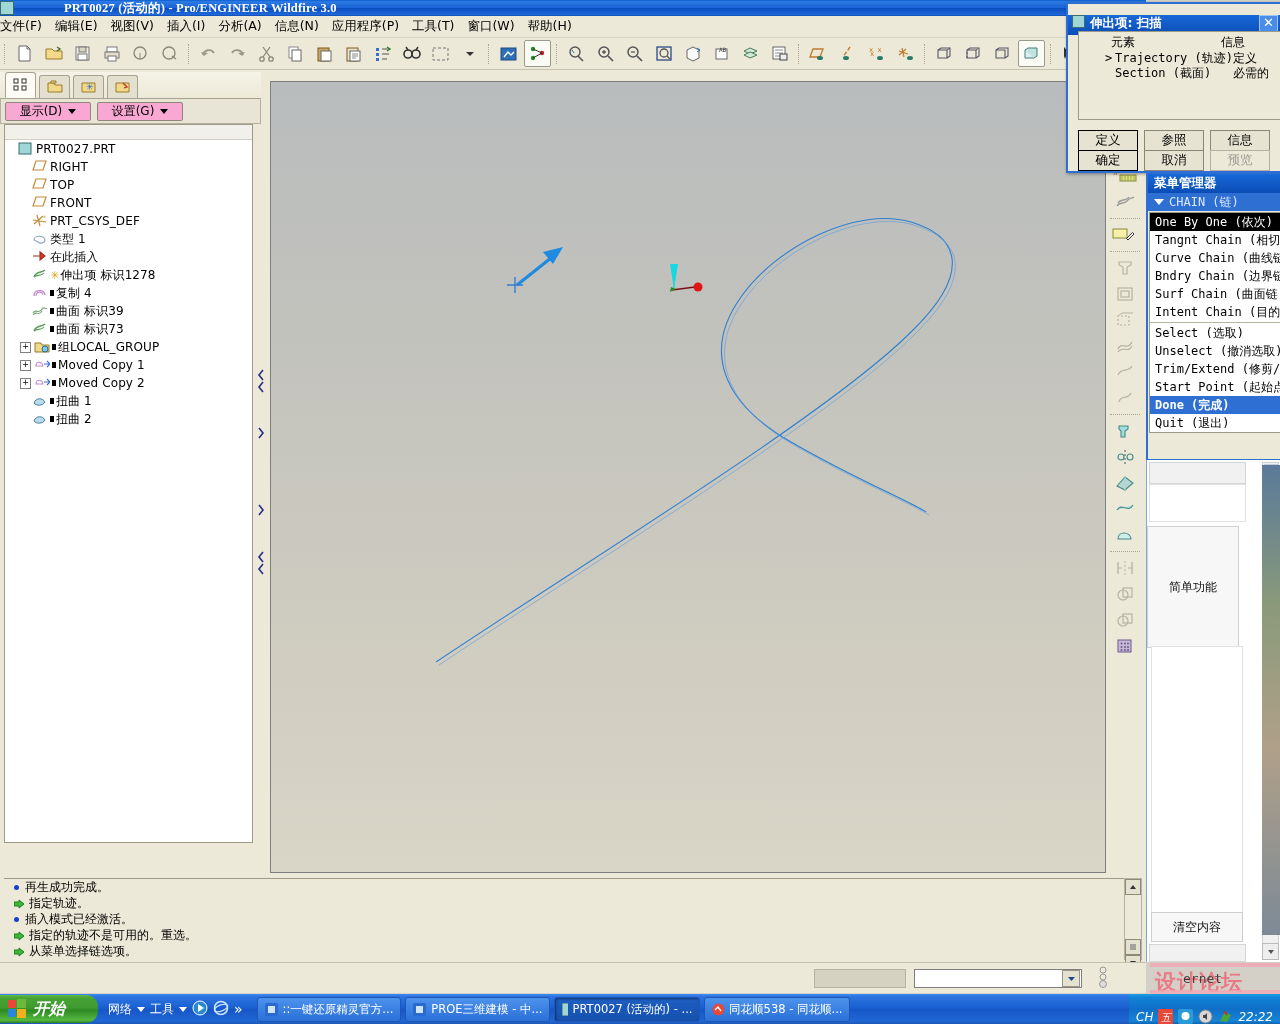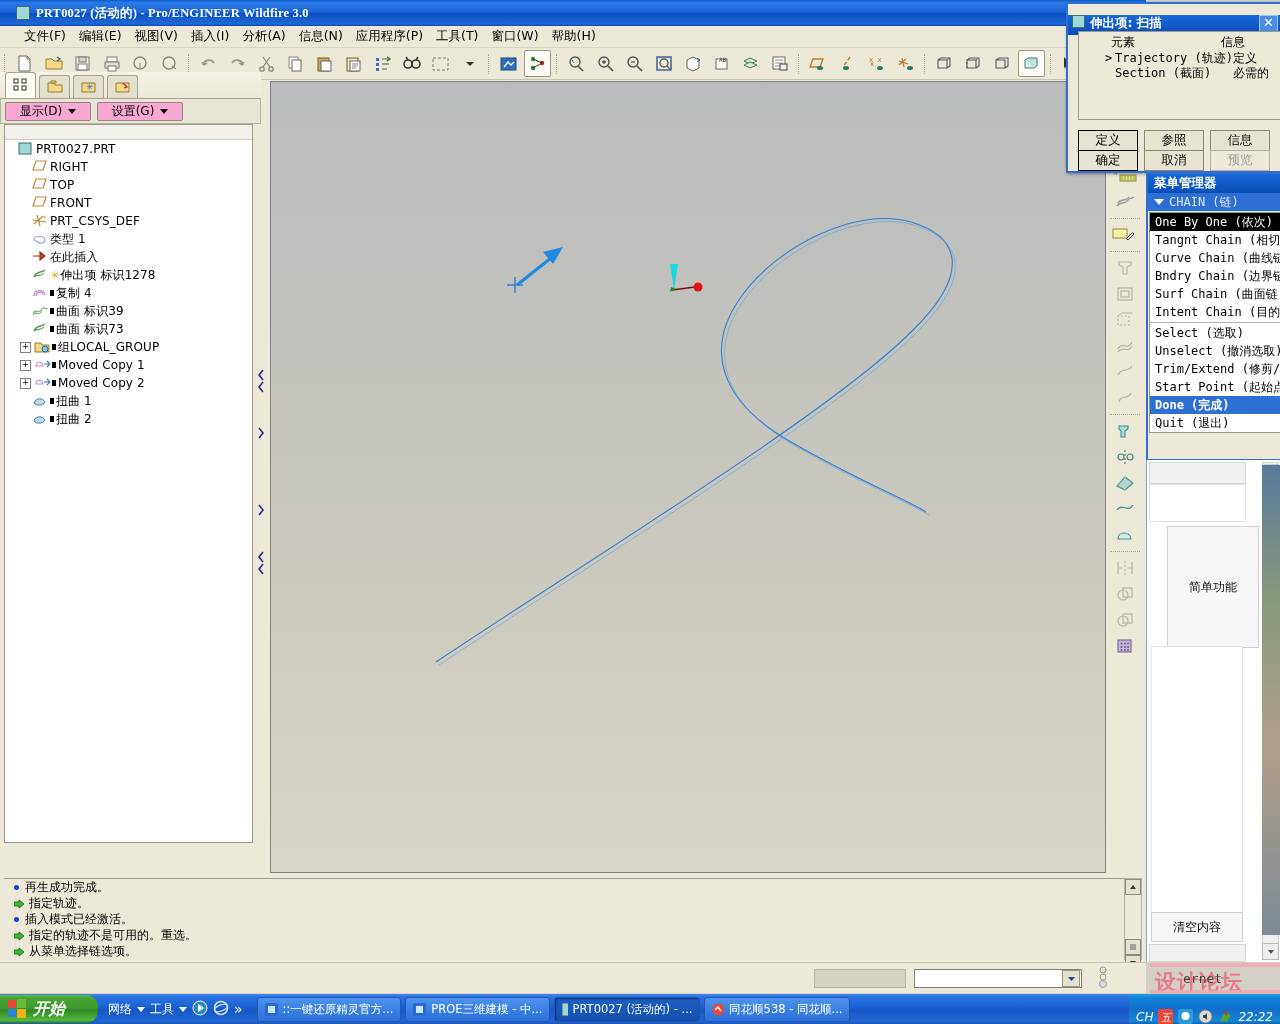--- a/index.html
+++ b/index.html
@@ -4,26 +4,26 @@
 <style>
   html,body{margin:0;padding:0;}
   body{
     width:1280px;height:1024px;overflow:hidden;position:relative;
     font-family:"Liberation Sans","DejaVu Sans",sans-serif;
     font-size:12px;background:#d4d0c8;
   }
   
   #app{position:absolute;left:0;top:0;width:1146px;height:992px;background:#ece9d8;}
   .titlebar{
-    height:26px;background:linear-gradient(to bottom,#0b5ccf 0%,#2b7ae4 10%,#1a63d6 48%,#0a4fc0 52%,#2068d8 92%,#0a48ad 100%);
+    height:16px;background:linear-gradient(to bottom,#0b5ccf 0%,#2b7ae4 10%,#1a63d6 48%,#0a4fc0 52%,#2068d8 92%,#0a48ad 100%);
     color:#fff;font-family:"Liberation Serif","DejaVu Serif",serif;font-weight:bold;font-size:12.5px;
-    display:flex;align-items:center;padding-left:16px;letter-spacing:.2px;
+    display:flex;align-items:center;padding-left:0;letter-spacing:.2px;gap:44px;
   }
   .titlebar .ticon{width:12px;height:12px;background:#9fd6d6;border:1px solid #3a6d6d;margin-right:6px;}
-  .menubar{height:21px;background:#ece9d8;display:flex;align-items:center;padding-left:24px;
+  .menubar{height:21px;background:#ece9d8;display:flex;align-items:center;padding-left:0;
     border-bottom:1px solid #d8d4c4;}
   .menubar span{font-size:12.5px;color:#000;margin-right:13px;cursor:default;
     font-family:"DejaVu Sans","Liberation Sans",sans-serif;}
   .toolbar{height:31px;background:#ece9d8;display:flex;align-items:center;border-bottom:1px solid #c8c4b4;}
   .tbtn{width:25px;height:25px;margin:0 1px;display:flex;align-items:center;justify-content:center;
         border:1px solid transparent;border-radius:2px;}
   .tbtn.active{border:1px solid #9a9a8a;background:#fbfbf6;}
   .tsep{width:1px;height:20px;border-left:1px dotted #a9a696;margin:0 4px;}
   .tbtn svg{display:block;}
 
@@ -887,21 +887,21 @@
         <div class="mitem">Start Point (起始点)</div>
         <div class="mitem sel">Done (完成)</div>
         <div class="mitem">Quit (退出)</div>
       </div>
   </div>
 </div>
 
 <div id="bgwin">
   <div class="bgstrip" style="position:absolute;left:2px;top:2px;width:95px;height:20px;"></div>
   <div style="position:absolute;left:2px;top:24px;width:95px;height:36px;background:#fff;border:1px solid #e2e2e2;"></div>
-  <div class="bgbtn" style="position:absolute;left:20px;top:66px;width:90px;height:120px;line-height:120px;">简单功能</div>
+  <div class="bgbtn" style="position:absolute;left:0;top:66px;width:90px;height:120px;line-height:120px;">简单功能</div>
   <div style="position:absolute;left:4px;top:186px;width:90px;height:266px;background:#fff;border:1px solid #e2e2e2;"></div>
   <div class="bgbtn" style="position:absolute;left:4px;top:452px;width:90px;height:28px;line-height:28px;">清空内容</div>
   <div class="bgstrip" style="position:absolute;left:2px;top:484px;width:95px;height:16px;"></div>
   <div id="bgscroll">
     <div style="width:13px;height:180px;background:#dfe7f2;border:1px solid #c2cede;margin:1px;"></div>
   </div>
   <div style="position:absolute;right:2px;bottom:2px;width:15px;height:15px;background:#eee;border:1px solid #bbb;display:flex;align-items:center;justify-content:center;">
     <svg width="8" height="6">
         <path d="M4 5L1 1h6z" fill="#555"></path>
       </svg>

